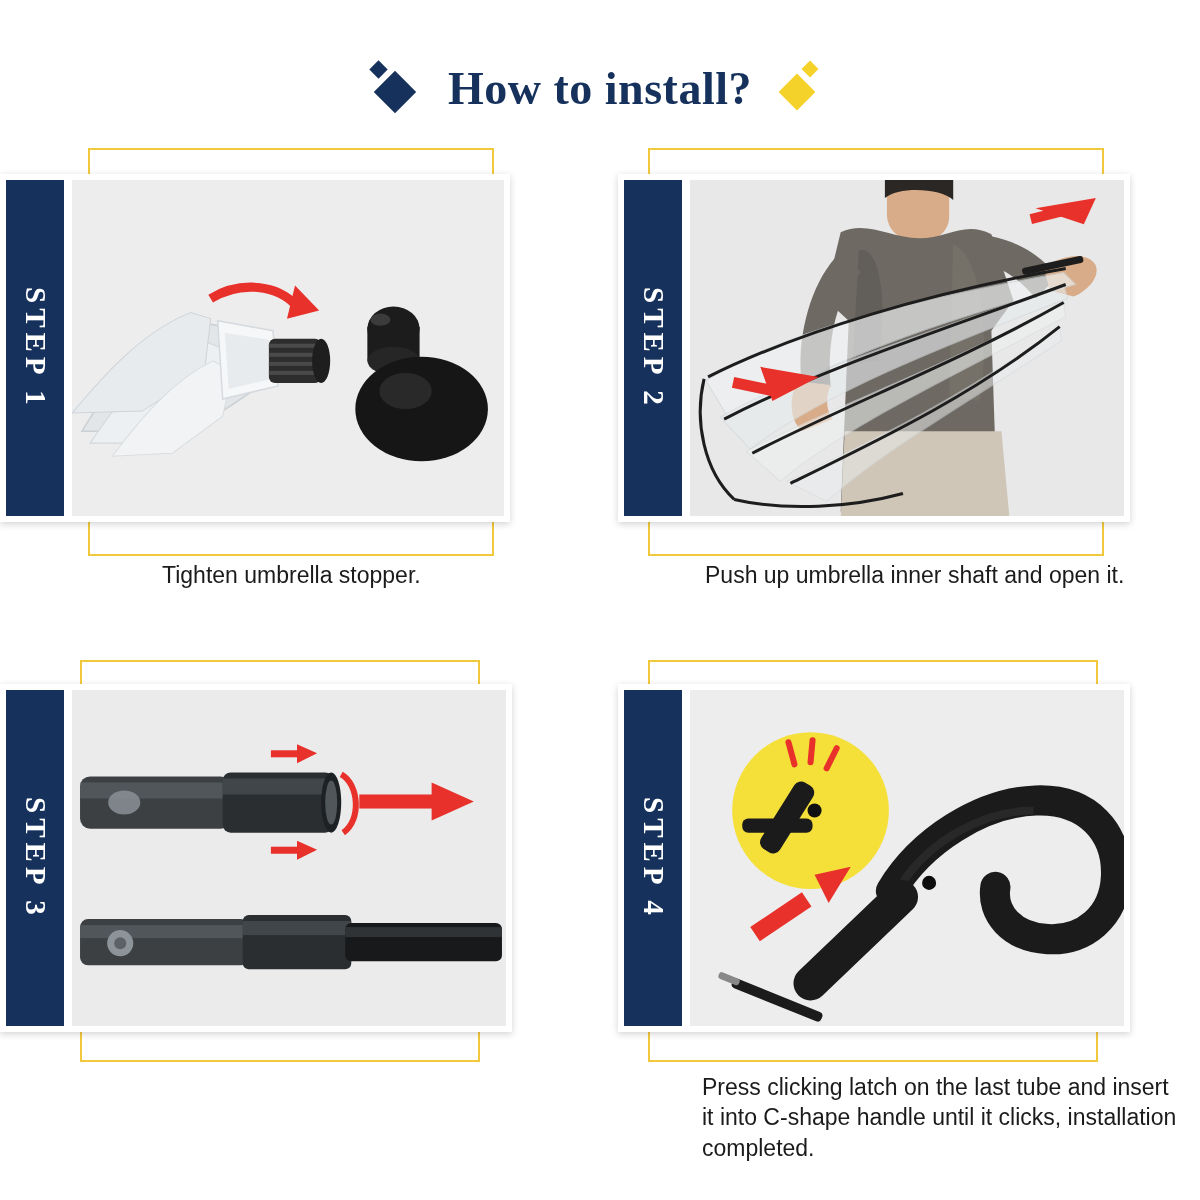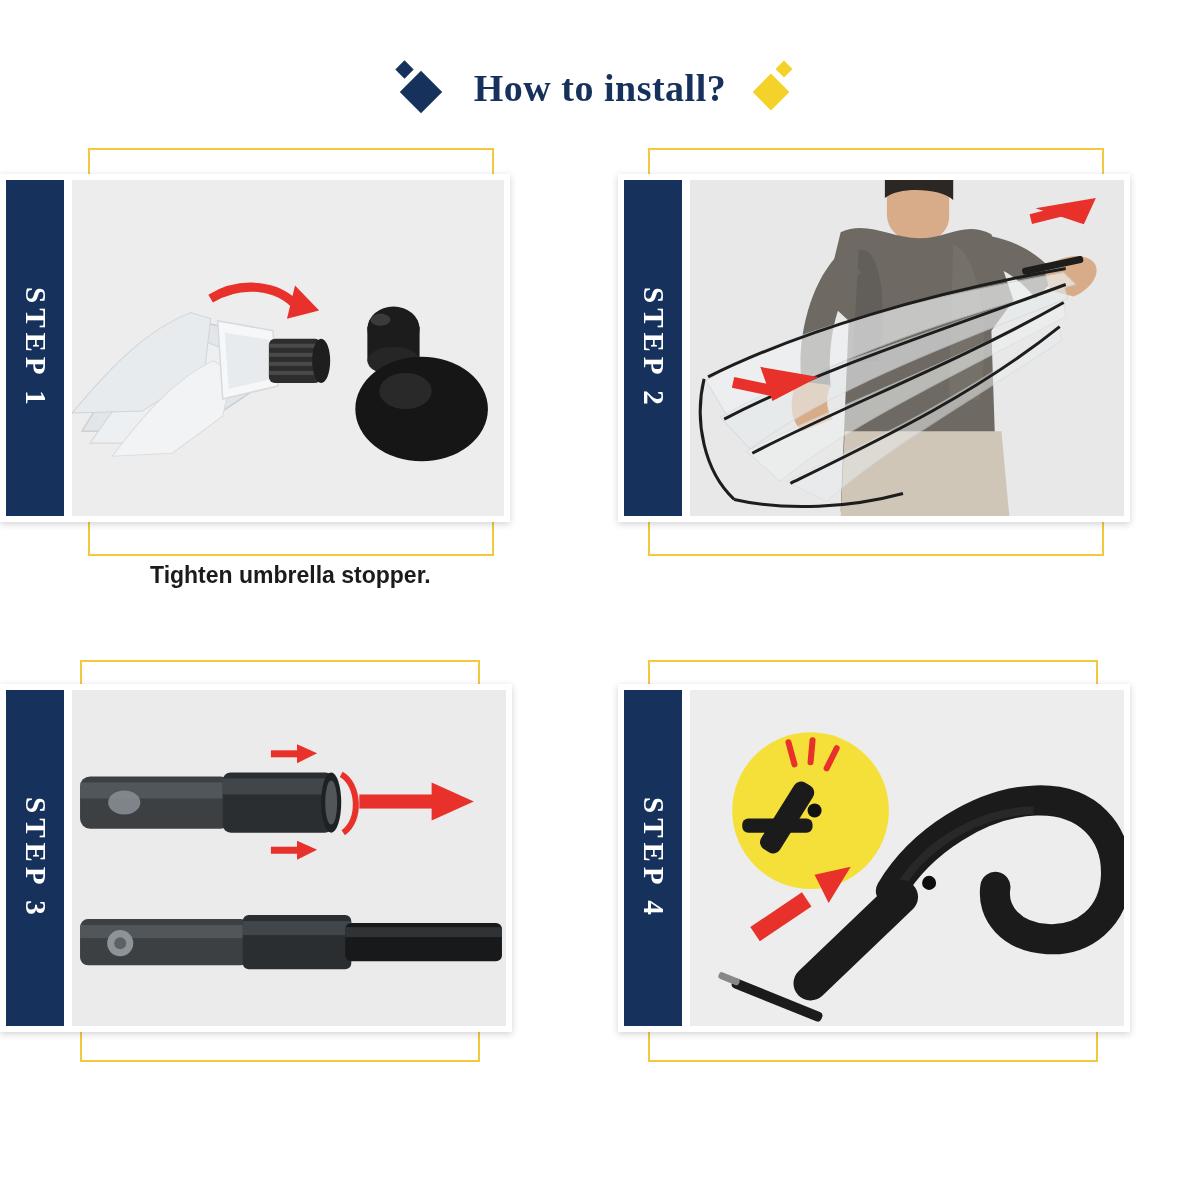--- a/index.html
+++ b/index.html
@@ -22,21 +22,21 @@
     left: 0;
     width: 1200px;
     height: 80px;
     display: flex;
     align-items: center;
     justify-content: center;
     gap: 26px;
   }
   .title {
     font-family: "Liberation Serif", serif;
-    font-size: 38px;
+    font-size: 46px;
     font-weight: bold;
     color: #16325c;
     letter-spacing: 0.5px;
     white-space: nowrap;
   }
   .diamond-group {
     position: relative;
     width: 50px;
     height: 50px;
   }
@@ -127,21 +127,21 @@
     overflow: hidden;
     background: #ececed;
   }
 
   .caption {
     position: absolute;
     font-size: 23px;
     color: #1b1b1b;
     line-height: 1.32;
   }
-  .cell-1 .caption { left: 150px; top: 420px; width: 430px; font-weight: bold; }
+  .cell-1 .caption { left: 162px; top: 420px; width: 430px; }
   .cell-2 .caption { left: 105px; top: 420px; width: 470px; }
   .cell-3 .caption { left: 140px; top: 420px; width: 430px; }
   .cell-4 .caption { left: 102px; top: 420px; width: 480px; }
 
   
   .ph-bg { position: absolute; inset: 0; }
 </style>
 </head>
 <body>
 
@@ -255,20 +255,21 @@
 
           <g>
             <polygon points="344,28 404,18 392,44" fill="#e8312a"></polygon>
             <rect x="338" y="34" width="44" height="10" fill="#e8312a" transform="rotate(-14 338 34)"></rect>
             <polygon points="70,186 128,196 82,220" fill="#e8312a"></polygon>
             <rect x="44" y="196" width="44" height="11" fill="#e8312a" transform="rotate(12 44 196)"></rect>
           </g>
         </svg>
       </div>
     </div>
+    <div class="caption">Push up umbrella inner shaft and open it.</div>
   </div>
 
   <div class="cell cell-3">
     <div class="yellow-frame"></div>
     <div class="card">
       <div class="step-band">
         <span>STEP 3</span>
       </div>
       <div class="photo">
         <svg class="ph-bg" viewBox="0 0 432 336" preserveAspectRatio="none">
@@ -342,15 +343,16 @@
             </g>
           </g>
 
           <g>
             <rect x="60" y="236" width="62" height="17" fill="#e8312a" transform="rotate(-34 60 236)"></rect>
             <polygon points="124,184 160,176 138,212" fill="#e8312a"></polygon>
           </g>
         </svg>
       </div>
     </div>
+    <div class="caption">Press clicking latch on the last tube and insert it into C-shape handle until it clicks, installation completed.</div>
   </div>
 
 </div>
 
 </body></html>

